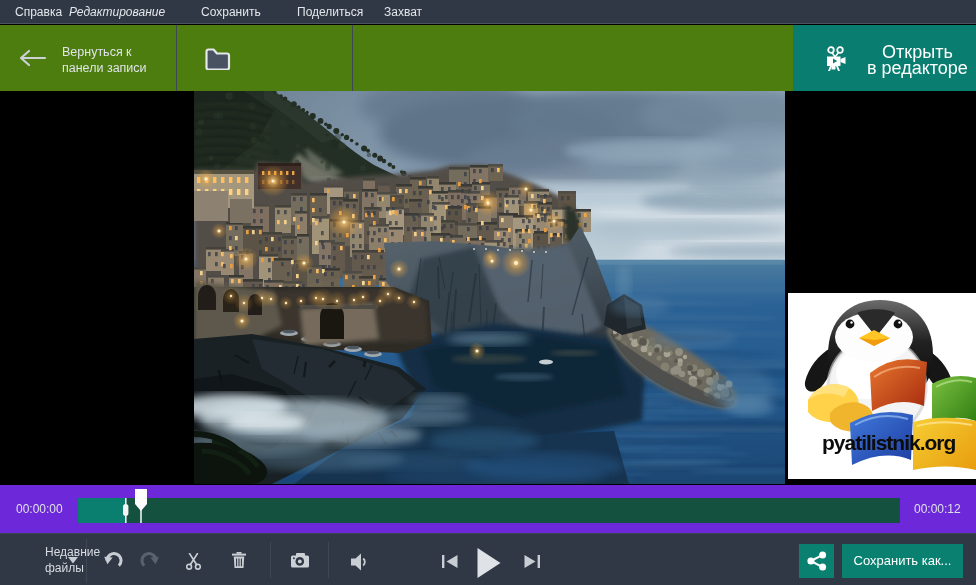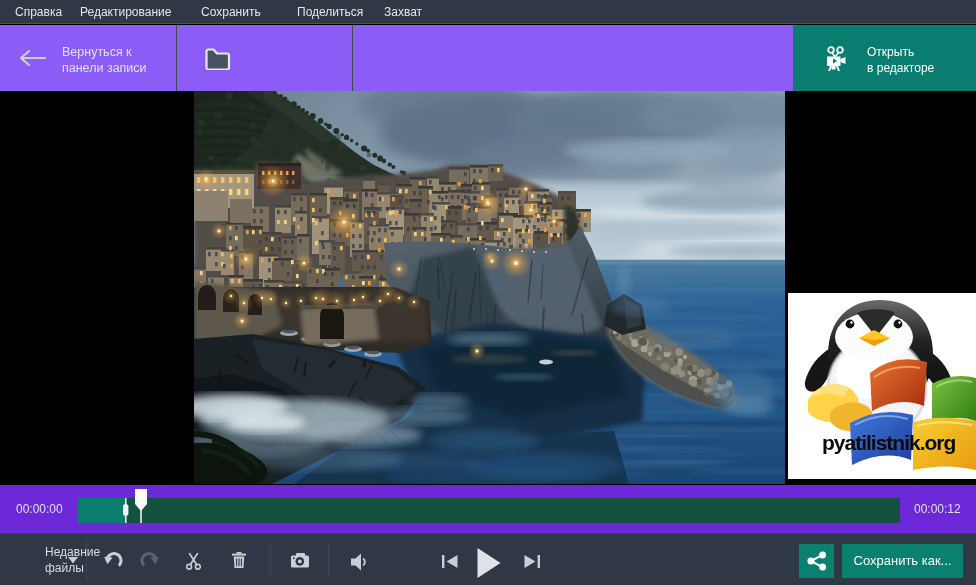--- a/index.html
+++ b/index.html
@@ -1,42 +1,42 @@
 <!DOCTYPE html>
 <html><head><meta charset="utf-8">
 <style>
 html,body{margin:0;padding:0;width:976px;height:585px;overflow:hidden;background:#000;
 font-family:"Liberation Sans",sans-serif;}
 *{box-sizing:border-box;}
 #menubar{position:absolute;left:0;top:0;width:976px;height:24px;background:#313845;border-bottom:1px solid #4a5462;}
 #menubar span{position:absolute;top:0;line-height:24px;font-size:12px;color:#e3e6ea;}
-#toolbar{position:absolute;left:0;top:25px;width:976px;height:66px;background:#8b5cf6;}
+#toolbar{position:absolute;left:0;top:25px;width:976px;height:66px;background:#4d7c0f;}
 .vsep{position:absolute;top:0;width:1px;height:66px;background:#3e4854;}
 .tb-label{position:absolute;font-size:12.5px;line-height:16px;color:#e0e4e8;}
 #btn-editor{position:absolute;left:793px;top:0;width:183px;height:66px;background:#097d6f;}
-#btn-editor .tb-label{color:#fff;font-size:12px;}
+#btn-editor .tb-label{color:#fff;font-size:18px;text-align:center;}
 #videoarea{position:absolute;left:0;top:91px;width:976px;height:394px;background:#000;}
 #photo{position:absolute;left:194px;top:0;width:591px;height:393px;}
 #wm{position:absolute;left:788px;top:202px;width:212px;height:186px;background:#fff;text-align:center;}
 #seekrow{position:absolute;left:0;top:485px;width:976px;height:48px;background:#6d28d9;}
 .time{position:absolute;font-size:12px;color:#dde1e6;top:17px;}
 #bar{position:absolute;left:78px;top:13px;width:822px;height:25px;background:#14523f;}
 #bar .done{position:absolute;left:0;top:0;width:47px;height:25px;background:#0a7e6f;}
 #bottombar{position:absolute;left:0;top:533px;width:976px;height:52px;background:#313845;border-top:1px solid #3d4551;}
 .bsep{position:absolute;top:8px;width:1px;height:36px;background:#3e4854;}
 #recent{position:absolute;left:0px;top:10px;width:70px;text-align:center;font-size:12px;line-height:16px;color:#d7dce2;padding-left:45px;}
 .icon{position:absolute;}
 #btn-share{position:absolute;left:799px;top:10px;width:35px;height:34px;background:#0a8070;}
 #btn-save{position:absolute;left:842px;top:10px;width:121px;height:34px;background:#0a8070;color:#fff;
 font-size:13px;font-weight:400;text-align:center;line-height:34px;}
 </style></head>
 <body>
 <div id="menubar">
 <span style="left:15px;">Справка</span>
-<span style="left:80px;">Редактирование</span>
+<span style="left:69px;font-style:italic;">Редактирование</span>
 <span style="left:201px;">Сохранить</span>
 <span style="left:297px;">Поделиться</span>
 <span style="left:384px;">Захват</span>
 </div>
 
 <div id="toolbar">
   <div class="vsep" style="left:176px;"></div>
   <div class="vsep" style="left:352px;"></div>
   <svg class="icon" style="left:19px;top:24px;" width="28" height="18" viewBox="0 0 28 18">
     <path d="M2 9 H26 M2 9 L10 2 M2 9 L10 16" stroke="#ccd1d7" stroke-width="2.2" fill="none" stroke-linecap="round"></path>

